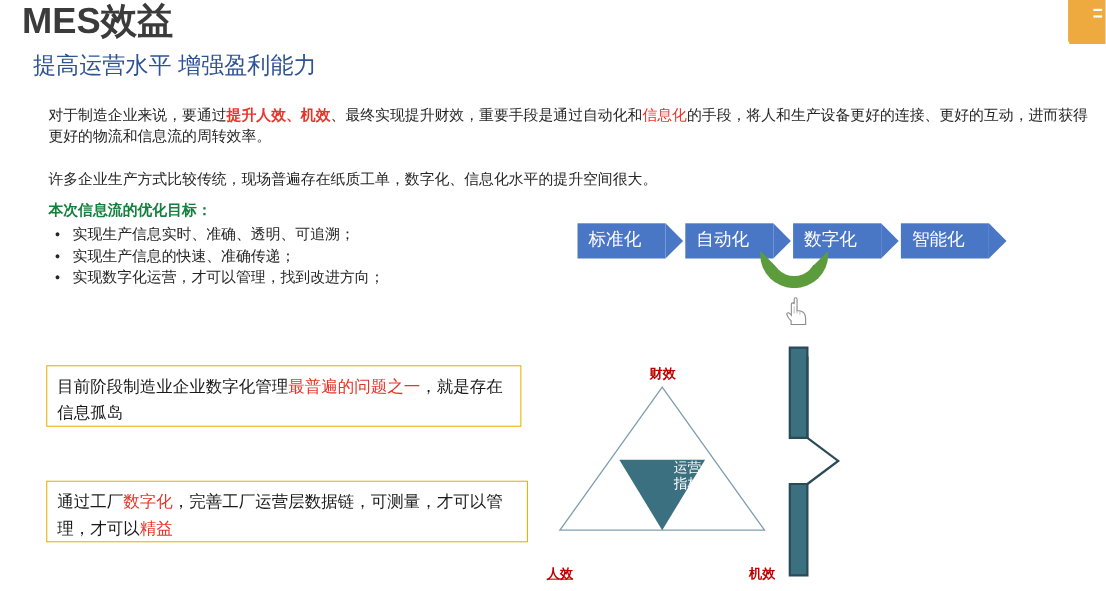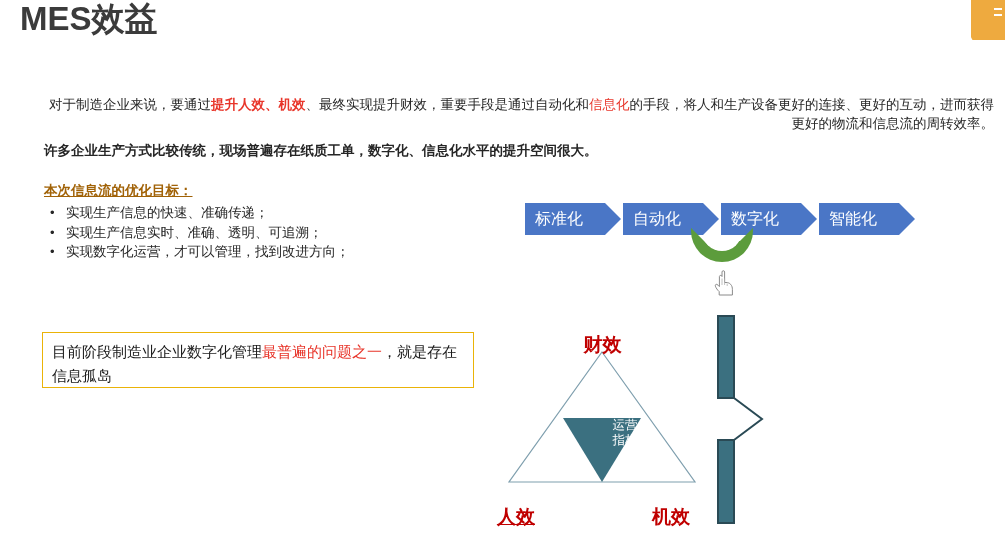--- a/index.html
+++ b/index.html
@@ -39,28 +39,28 @@
     position:absolute;right:3px;top:8px;width:8px;height:2px;background:#ffffff;
   }
   .logo-mark .tick2{
     position:absolute;right:3px;top:14px;width:8px;height:2px;background:#ffffff;
   }
 
   
   .para{
     position:absolute;font-size:13.5px;color:#262626;line-height:19px;
   }
-  .p1{left:44px;top:95px;width:950px;text-align:right;}
-  .p2{left:44px;top:141px;width:950px;font-weight:bold;}
+  .p1{left:44px;top:95px;width:950px;}
+  .p2{left:44px;top:153px;width:950px;}
   .red{color:#e8352a;}
   .red-b{color:#e8352a;font-weight:bold;}
 
   .goal-title{
     position:absolute;left:44px;top:182px;
-    font-size:13.5px;font-weight:bold;color:#a16207;text-decoration:underline;
+    font-size:13.5px;font-weight:bold;color:#15803d;
   }
   .bullets{
     position:absolute;left:44px;top:203px;margin:0;padding:0;list-style:none;
   }
   .bullets li{
     font-size:13.5px;color:#262626;line-height:19.5px;
     padding-left:22px;position:relative;
   }
   .bullets li:before{
     content:"•";position:absolute;left:6px;top:0;color:#262626;font-size:13px;
@@ -110,26 +110,26 @@
   }
 
   
   .tri-group{position:absolute;}
   .tri-g-left{left:495px;top:330px;width:215px;height:200px;}
   .tri-g-right{left:778px;top:330px;width:215px;height:200px;}
 
   .tri-svg{position:absolute;left:0;top:0;}
 
   .tri-label{
-    position:absolute;font-size:19px;font-weight:bold;color:#c00000;
+    position:absolute;font-size:12px;font-weight:bold;color:#c00000;
     white-space:nowrap;
   }
   .lbl-top{left:50%;transform:translateX(-50%);top:2px;}
   .lbl-bl{left:2px;bottom:0px;text-decoration:underline;}
-  .lbl-br{right:20px;bottom:0px;}
+  .lbl-br{right:5px;bottom:0px;}
 
   .inner-tri-text{
     position:absolute;left:50%;transform:translateX(-50%);
     top:88px;width:70px;text-align:right;
     font-size:12.5px;color:#ffffff;line-height:15px;
   }
 
   .red-ellipse{
     position:absolute;right:-16px;bottom:-13px;
     width:122px;height:56px;
@@ -138,45 +138,49 @@
 
   
   .center-arrow{position:absolute;left:700px;top:312px;}
 </style>
 </head>
 <body>
 
 <div class="slide">
 
   <div class="title">MES效益</div>
+  <div class="subtitle">提高运营水平 增强盈利能力</div>
 
   <div class="logo-mark">
     <div class="blk"></div>
     <div class="arc"></div>
     <div class="tick"></div>
     <div class="tick2"></div>
   </div>
 
   <div class="para p1">
     <span>对于制造企业来说，要通过</span><span class="red-b">提升人效、机效</span><span>、最终实现提升财效，重要手段是通过自动化和</span><span class="red">信息化</span><span>的手段，将人和生产设备更好的连接、更好的互动，进而获得更好的物流和信息流的周转效率。</span>
   </div>
 
   <div class="para p2">许多企业生产方式比较传统，现场普遍存在纸质工单，数字化、信息化水平的提升空间很大。</div>
 
   <div class="goal-title">本次信息流的优化目标：</div>
   <ul class="bullets">
+    <li>实现生产信息实时、准确、透明、可追溯；</li>
     <li>实现生产信息的快速、准确传递；</li>
-    <li>实现生产信息实时、准确、透明、可追溯；</li>
     <li>实现数字化运营，才可以管理，找到改进方向；</li>
   </ul>
 
   <div class="tbox tbox1">
     <span>目前阶段制造业企业数字化管理</span><span class="red">最普遍的问题之一</span><span>，就是存在信息孤岛</span>
   </div>
 
+  <div class="tbox tbox2">
+    <span>通过工厂</span><span class="red">数字化</span><span>，完善工厂运营层数据链，可测量，才可以管理，才可以</span><span class="red">精益</span>
+  </div>
 
   <div class="chev-row">
     <div class="chev c1">标准化</div>
     <div class="chev c2">自动化</div>
     <div class="chev c3">数字化</div>
     <div class="chev c4">智能化</div>
   </div>
   <div class="green-arc"></div>
 
   <svg class="hand-cursor" viewBox="0 0 26 30">

